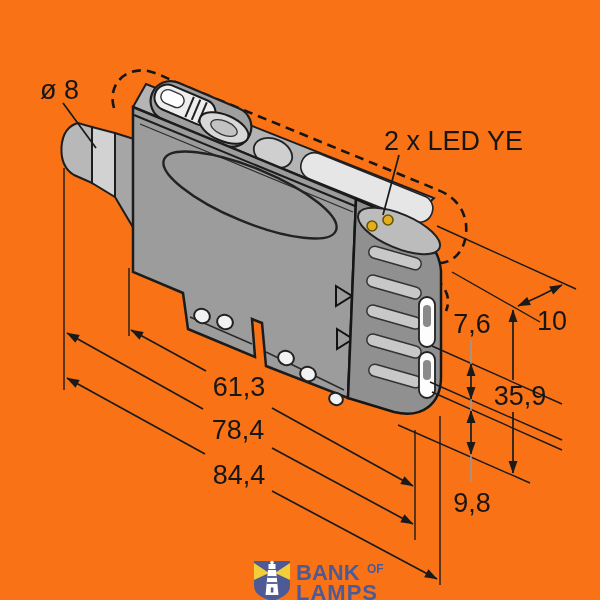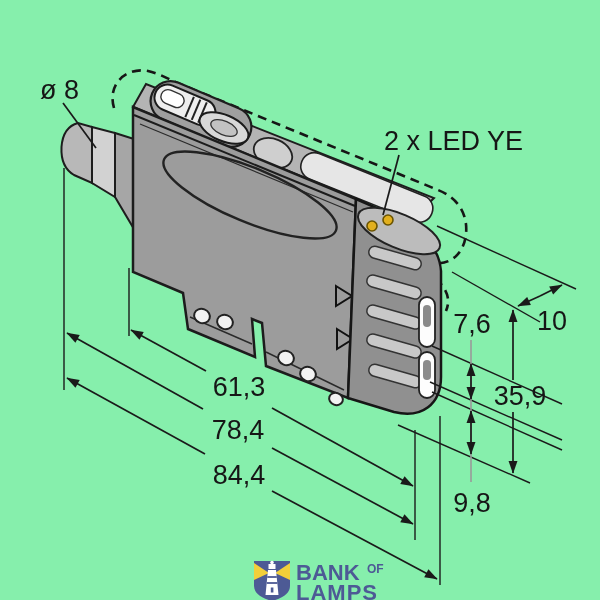--- a/index.html
+++ b/index.html
@@ -1,16 +1,16 @@
 <!DOCTYPE html>
 <html><head>
 <meta charset="utf-8">
 <style>
   html,body{margin:0;padding:0;background:#ffffff;}
-  .stage{position:relative;width:600px;height:600px;background:#86efac;overflow:hidden;
+  .stage{position:relative;width:600px;height:600px;background:#f97316;overflow:hidden;
          font-family:"Liberation Sans","DejaVu Sans",sans-serif;}
   svg{display:block;}
   .dimtext{font-size:27px;fill:#161616;font-family:"Liberation Sans","DejaVu Sans",sans-serif;}
   .toptext{font-size:15px;fill:#3a3a3a;letter-spacing:1px;
            font-family:"Liberation Sans","DejaVu Sans",sans-serif;}
   .logotext{font-weight:bold;fill:#4d5a95;font-family:"Liberation Sans","DejaVu Sans",sans-serif;}
   .dim{stroke:#1a1a1a;stroke-width:1.7;fill:none;}
   .dimA{stroke:#1a1a1a;stroke-width:1.7;fill:none;marker-end:url(#arr);}
   .ref{stroke:#1a1a1a;stroke-width:1.4;fill:none;}
   .gray{stroke:#9a9a9a;stroke-width:1.6;fill:none;}

